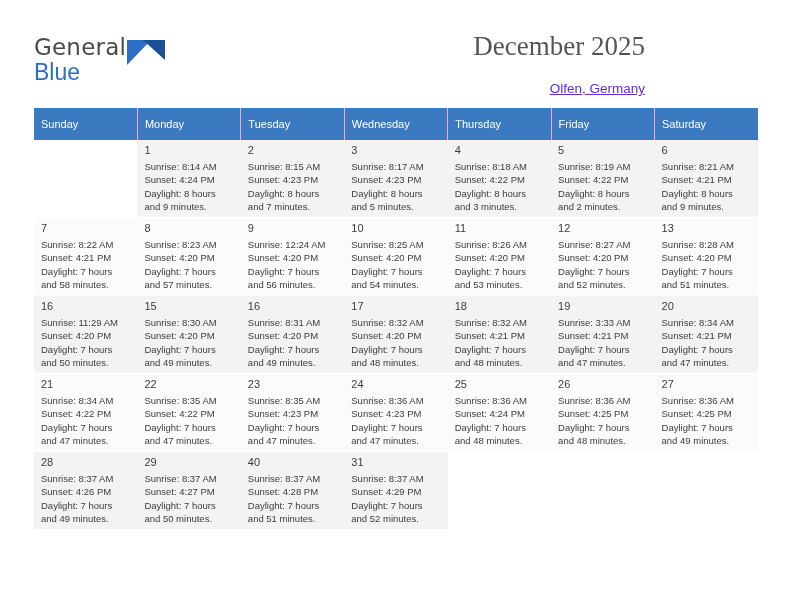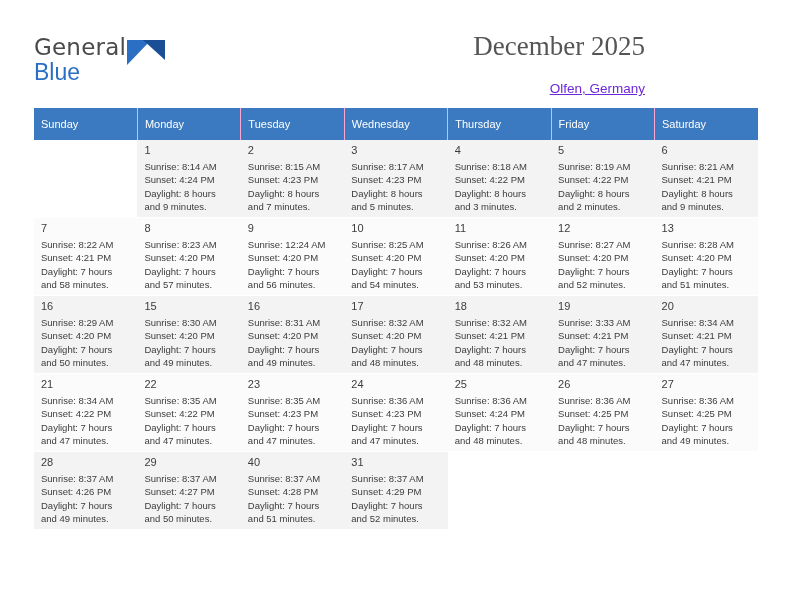--- a/index.html
+++ b/index.html
@@ -289,21 +289,21 @@
               <div>Sunset: 4:20 PM</div>
               <div>Daylight: 7 hours</div>
               <div>and 51 minutes.</div>
             </div>
           </td>
         </tr>
         <tr class="band-a">
           <td>
             <div class="daynum">16</div>
             <div class="info">
-              <div>Sunrise: 8:29 AM</div>
+              <div>Sunrise: 11:29 AM</div>
               <div>Sunset: 4:20 PM</div>
               <div>Daylight: 7 hours</div>
               <div>and 50 minutes.</div>
             </div>
           </td>
           <td>
             <div class="daynum">15</div>
             <div class="info">
               <div>Sunrise: 8:30 AM</div>
               <div>Sunset: 4:20 PM</div>

